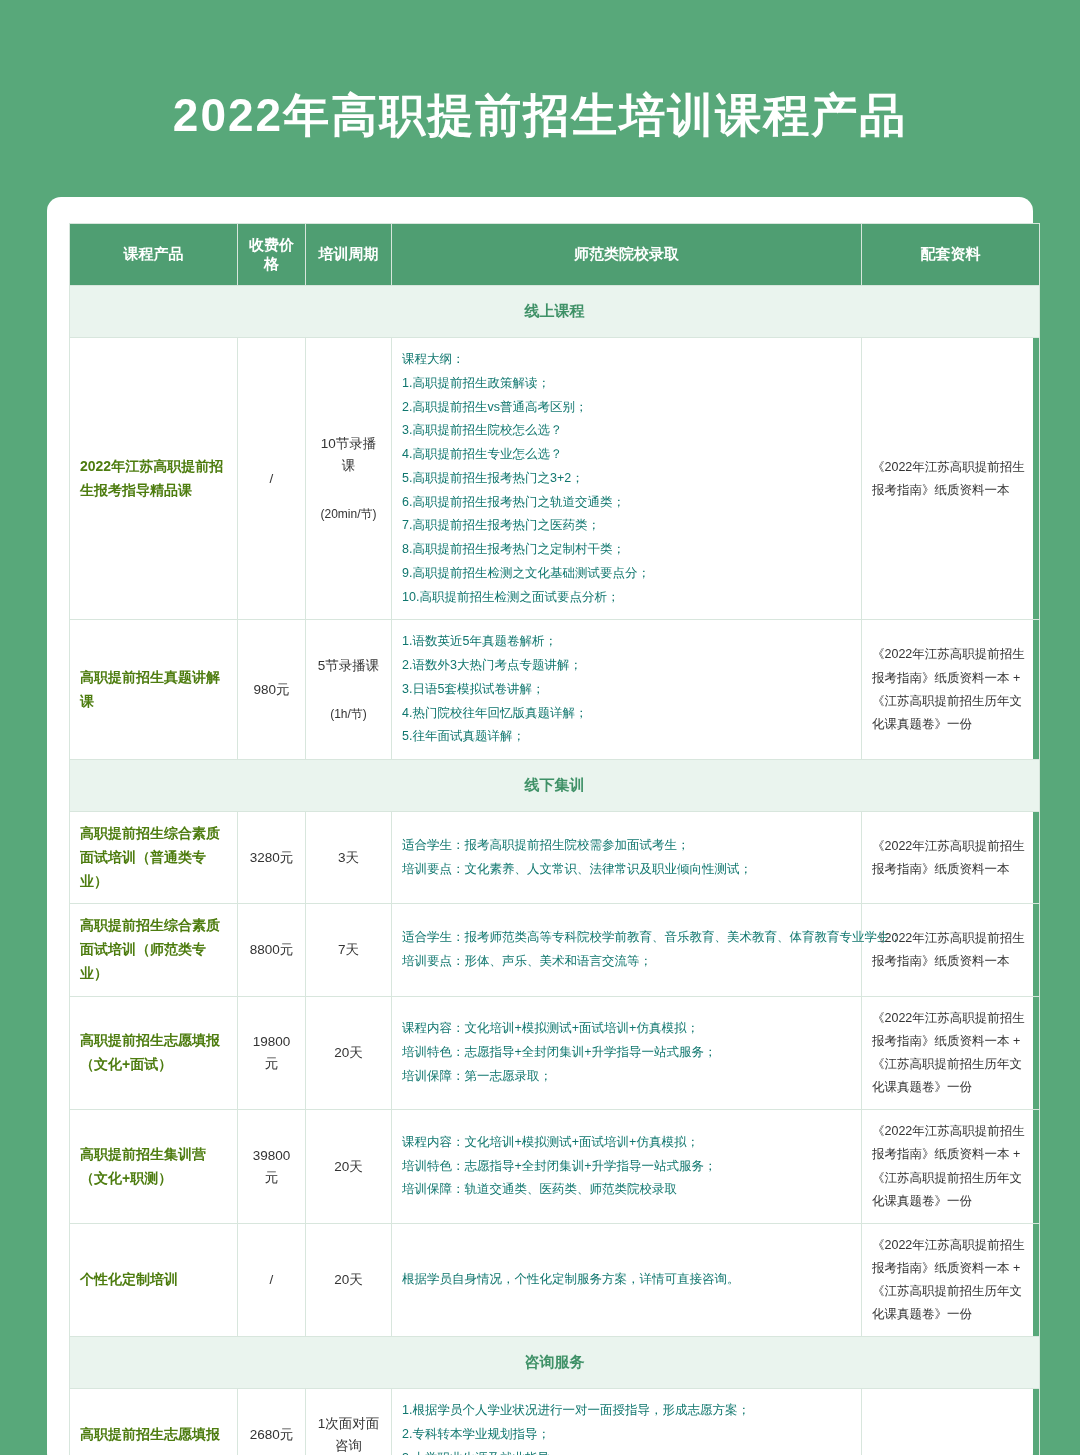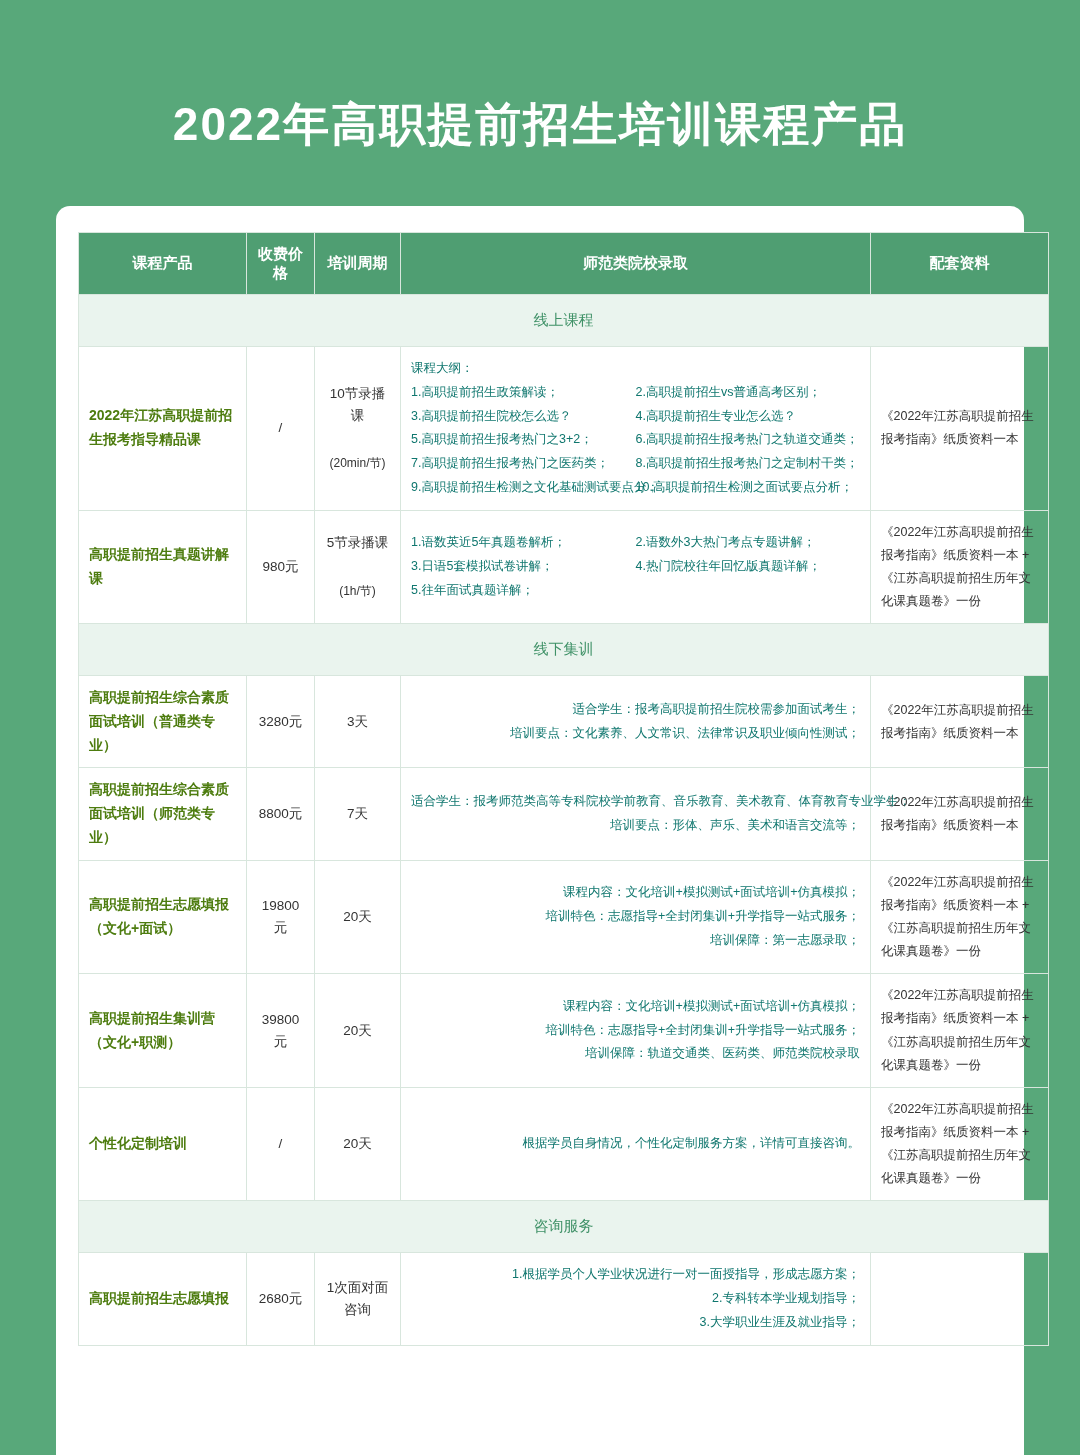--- a/index.html
+++ b/index.html
@@ -10,21 +10,21 @@
     width: 1080px;
     height: 1455px;
     background: #5aa97a;
     font-family: "Liberation Sans", "DejaVu Sans", sans-serif;
     color: #333;
   }
   .page {
     width: 1080px;
     height: 1455px;
     background: #58a87a;
-    padding: 16px;
+    padding: 7px;
     position: relative;
   }
   .page-title {
     text-align: center;
     color: #ffffff;
     font-size: 46px;
     font-weight: bold;
     letter-spacing: 2px;
     padding-top: 78px;
     padding-bottom: 0;
@@ -55,21 +55,21 @@
     font-weight: bold;
     text-align: center;
     height: 62px;
     border: 1px solid #4f9e72;
   }
   .section-row td {
     background: #eaf4ee;
     color: #3f9167;
     text-align: center;
     font-size: 15px;
-    font-weight: normal;
+    font-weight: bold;
     height: 52px;
     border-left: 1px solid #eaf4ee;
     border-right: 1px solid #eaf4ee;
   }
   td.c-name {
     font-size: 14px;
     font-weight: bold;
     color: #4d7c0f;
     line-height: 1.7;
     padding-left: 14px;
@@ -88,26 +88,27 @@
   }
   td.c-material {
     font-size: 12.5px;
     line-height: 1.85;
     color: #333;
     padding: 10px 12px;
   }
   .feat-grid {
     display: flex;
     flex-wrap: wrap;
+    flex-direction: column;
   }
   .feat-grid .fi {
     width: 50%;
     white-space: nowrap;
   }
-  .feat-list div { white-space: nowrap; text-align: right; }
+  .feat-list div { white-space: nowrap; }
   .small { font-size: 12px; margin-top: 28px; }
 </style>
 </head>
 <body>
 
 <div class="page">
 
   <h1 class="page-title">2022年高职提前招生培训课程产品</h1>
 
   <div class="card">

